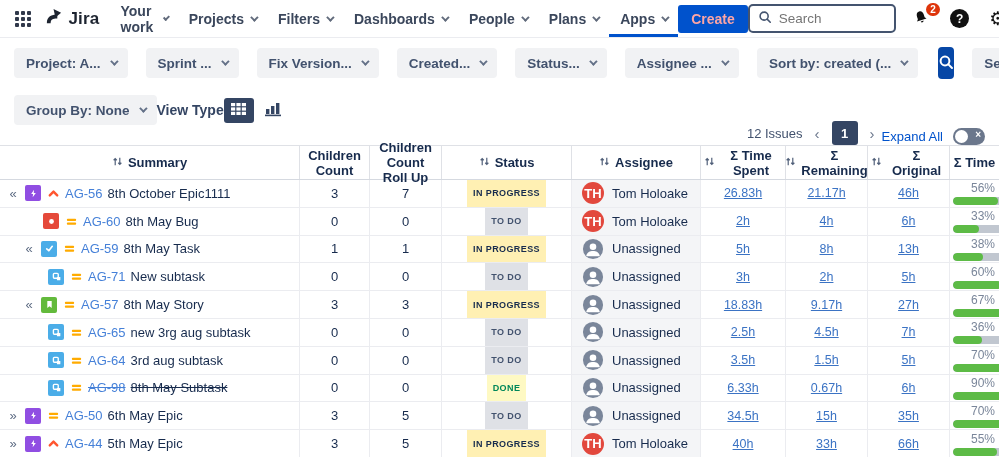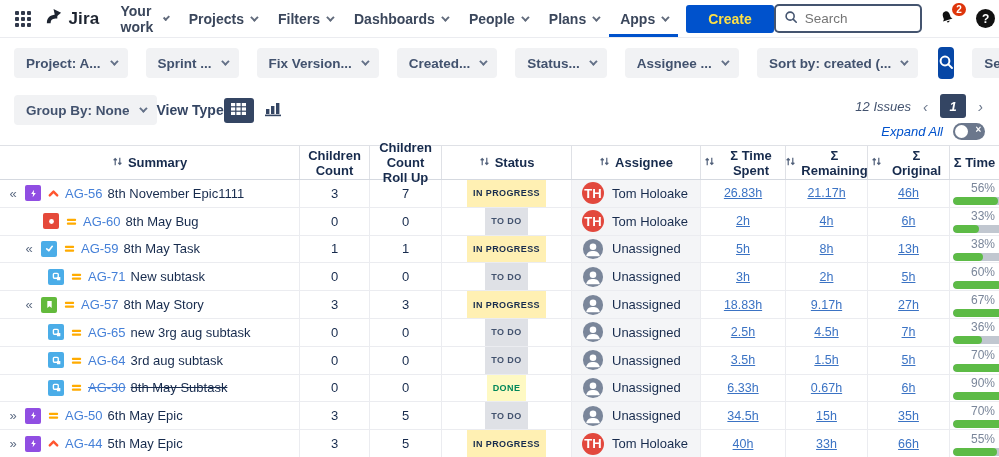--- a/index.html
+++ b/index.html
@@ -16,22 +16,22 @@
   .appgrid { display:grid; grid-template-columns:repeat(3,4px); grid-template-rows:repeat(3,4px); gap:2px; }
   .appgrid i { background:#30384a; border-radius:1px; }
   .logo { display:flex; align-items:center; gap:5px; padding:0 10px 0 4px; }
   .logo-text { font-size:17px; font-weight:700; color:#1d2430; letter-spacing:.2px; }
   .main-nav { display:flex; align-items:stretch; height:100%; }
   .nav-item { display:flex; align-items:center; gap:6px; padding:0 11px; font-size:14px;
     font-weight:600; color:#3b475c; cursor:pointer; position:relative; }
   .nav-item.active { box-shadow: inset 0 -3px 0 #0052cc; }
   .chev { width:6px; height:6px; border:2px solid currentColor; border-top:0; border-left:0;
     transform:rotate(45deg) translateY(-2px); display:inline-block; opacity:.8; }
-  .create-btn { margin-left:8px; background:#0052cc; color:#fde047; border:0; border-radius:3px;
-    font-size:14px; font-weight:700; padding:6px 22px; cursor:pointer; font-family:inherit; }
+  .create-btn { background:#0052cc; color:#fca5a5; border:0; border-radius:3px;
+    font-size:14px; font-weight:700; padding:6px 13px; cursor:pointer; font-family:inherit; }
   .nav-right { display:flex; align-items:center; gap:14px; }
   .search-box { display:flex; align-items:center; gap:7px; border:2px solid #44546f;
     border-radius:5px; height:29px; width:148px; padding:0 8px; }
   .search-box input { border:0; outline:0; width:100%; font-size:13.5px; font-family:inherit; color:#172b4d; }
   .icon-btn { position:relative; border:0; background:transparent; cursor:pointer;
     display:flex; align-items:center; justify-content:center; width:24px; height:24px; }
   .badge { position:absolute; top:-4px; right:-6px; background:#de350b; color:#fff;
     font-size:10px; font-weight:700; border-radius:8px; padding:1px 4px; line-height:11px; }
   .help-circle { width:19px; height:19px; border-radius:50%; background:#111; color:#fff;
     font-size:12px; font-weight:700; display:flex; align-items:center; justify-content:center; }
@@ -45,21 +45,21 @@
     cursor:pointer; display:flex; align-items:center; justify-content:center; margin-left:2px; }
   .spacer { flex:1; }
 
   
   .controls { height:57px; flex:0 0 57px; display:flex; justify-content:space-between; padding:6px 14px 0 14px; }
   .controls-left { display:flex; align-items:center; height:32px; }
   .viewtype-label { font-size:14px; font-weight:700; color:#344563; }
   .vt-btn { border:0; background:transparent; cursor:pointer; width:30px; height:25px;
     border-radius:3px; display:flex; align-items:center; justify-content:center; }
   .vt-btn.active { background:#344563; }
-  .controls-right { display:flex; flex-direction:column; align-items:flex-end; gap:5px;font-style:italic; }
+  .controls-right { display:flex; flex-direction:row; align-items:flex-end; gap:5px; }
   .pager-line { display:flex; align-items:center; gap:10px; font-size:13px; color:#42526e; }
   .pg-chev { cursor:pointer; font-size:15px; color:#6b778c; padding:0 2px; }
   .page-box { background:#344563; color:#fff; font-weight:700; font-size:13px; width:26px; height:24px;
     border-radius:3px; display:flex; align-items:center; justify-content:center; cursor:pointer; }
   .expand-line { display:flex; align-items:center; gap:10px; }
   .expand-link { color:#0052cc; font-size:13px; cursor:pointer; }
   .toggle { width:32px; height:17px; background:#6b778c; border-radius:9px; position:relative; cursor:pointer; }
   .toggle .knob { position:absolute; left:2px; top:2px; width:13px; height:13px; border-radius:50%; background:#fff; }
   .toggle .x { position:absolute; right:4px; top:1px; color:#fff; font-size:10px; font-weight:700; }
 
@@ -349,21 +349,21 @@
               <svg width="11" height="11" viewBox="0 0 16 16">
                 <path fill="#fff" d="M8.8 2.5 L4.6 8.6 h2.8 L6.8 13.5 L11.4 7.2 H8.4 Z"></path>
               </svg>
             </span>
             <span class="prio-icon">
               <svg width="13" height="13" viewBox="0 0 14 14">
                 <path d="M3 9 L7 5 L11 9" fill="none" stroke="#ff5630" stroke-width="2.6" stroke-linecap="round" stroke-linejoin="round"></path>
               </svg>
             </span>
             <a class="issue-key">AG-56</a>
-            <span class="summary-text">8th November Epic1111</span>
+            <span class="summary-text">8th October Epic1111</span>
           </div>
           <div class="cell center" style="flex: 0 0 70px; width: 70px;">
             <span>3</span>
           </div>
           <div class="cell center" style="flex: 0 0 72px; width: 72px;">
             <span>7</span>
           </div>
           <div class="cell center" style="flex: 0 0 130px; width: 130px;">
             <span class="status-badge" style="background: rgb(255, 240, 179); color: rgb(23, 43, 77);">IN PROGRESS</span>
           </div>
@@ -700,21 +700,21 @@
                 <rect x="3.5" y="3.5" width="7" height="7" rx="1.4" fill="none" stroke="#fff" stroke-width="2"></rect>
                 <rect x="8.6" y="8.6" width="5" height="5" rx="1" fill="#fff"></rect>
               </svg>
             </span>
             <span class="prio-icon">
               <svg width="13" height="13" viewBox="0 0 14 14">
                 <rect x="2" y="4" width="10" height="2.4" rx="1" fill="#ffab00"></rect>
                 <rect x="2" y="8" width="10" height="2.4" rx="1" fill="#ffab00"></rect>
               </svg>
             </span>
-            <a class="issue-key struck">AG-30</a>
+            <a class="issue-key struck">AG-98</a>
             <span class="summary-text struck">8th May Subtask</span>
           </div>
           <div class="cell center" style="flex: 0 0 70px; width: 70px;">
             <span>0</span>
           </div>
           <div class="cell center" style="flex: 0 0 72px; width: 72px;">
             <span>0</span>
           </div>
           <div class="cell center" style="flex: 0 0 130px; width: 130px;">
             <span class="status-badge" style="background: #fef9c3; color: rgb(0, 135, 90);">DONE</span>

